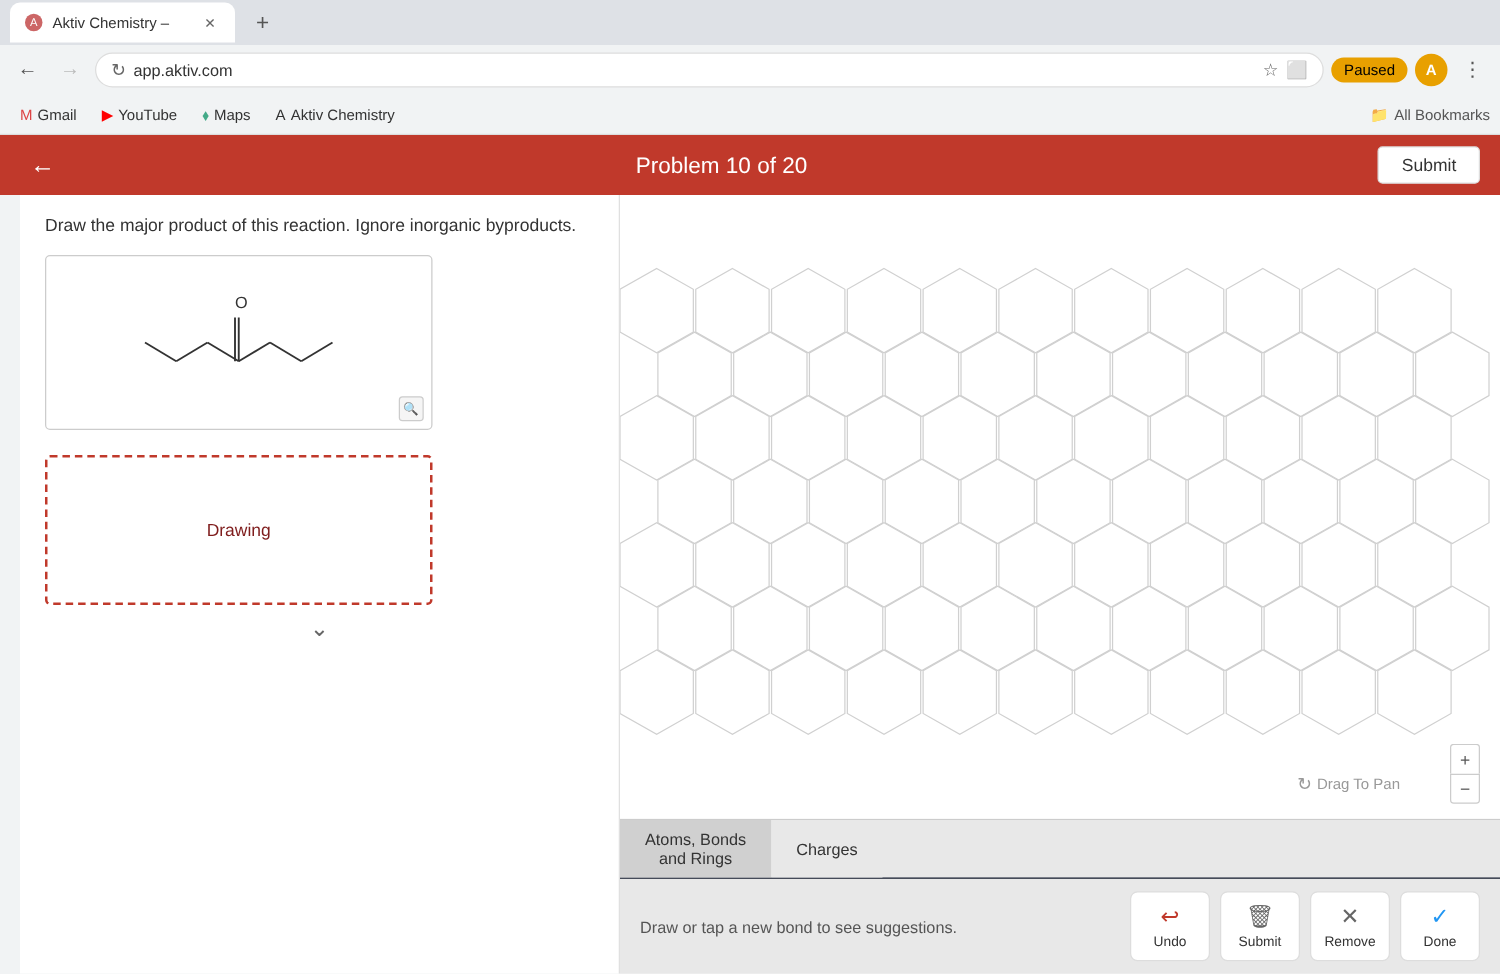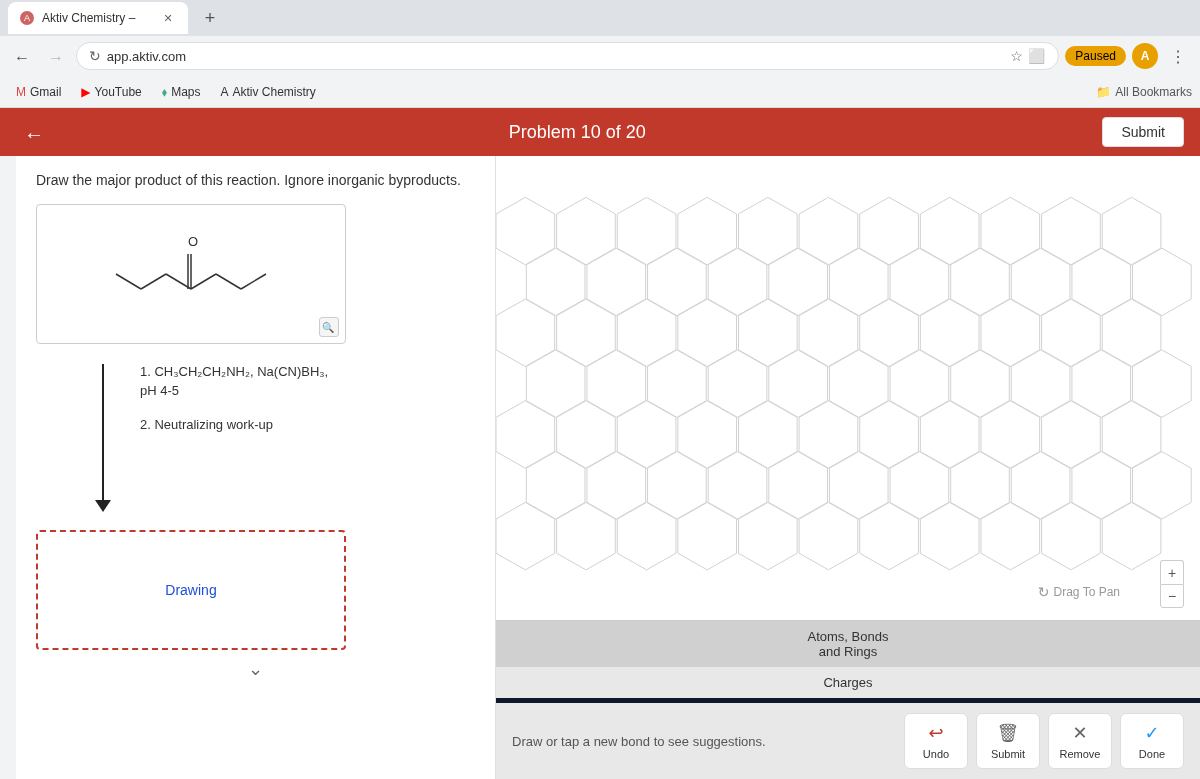--- a/index.html
+++ b/index.html
@@ -241,21 +241,21 @@
     }
     .reaction-conditions p { margin-bottom: 4px; }
     .drawing-area {
       border: 2px dashed #c0392b;
       border-radius: 4px;
       width: 310px;
       height: 120px;
       display: flex;
       align-items: center;
       justify-content: center;
-      color: #1d4ed8;
+      color: #7f1d1d;
       font-size: 14px;
       margin-top: 16px;
     }
     .chevron-down {
       display: flex;
       justify-content: center;
       padding: 8px 0;
       color: #666;
       font-size: 18px;
     }
@@ -276,22 +276,21 @@
       position: relative;
     }
 
     
     .bottom-toolbar {
       background: #e8e8e8;
       border-top: 1px solid #ccc;
     }
     .toolbar-tabs {
       display: flex;
-      border-bottom: 5px solid #0f172a;
-      flex-direction: column;
+      border-bottom: 1px solid #0f172a;
     }
     .toolbar-tab {
       padding: 8px 20px;
       font-size: 13px;
       color: #333;
       cursor: pointer;
       background: #e8e8e8;
       border: none;
       text-align: center;
     }
@@ -449,31 +448,20 @@
         <line x1="190" y1="75" x2="215" y2="60" stroke="#333" stroke-width="1.5"></line>
 
         <line x1="140" y1="75" x2="140" y2="40" stroke="#333" stroke-width="1.5"></line>
         <line x1="137" y1="75" x2="137" y2="40" stroke="#333" stroke-width="1.5"></line>
 
         <text x="137" y="32" font-size="13" fill="#333" font-family="Arial">O</text>
       </svg>
       <div class="molecule-zoom">🔍</div>
     </div>
 
-    <div style="display:flex; margin-bottom: 16px;">
-      <div style="display:flex;flex-direction:column;align-items:center;margin-right:16px;margin-left:16px;">
-        <div class="reaction-arrow"></div>
-      </div>
-      <div class="reaction-conditions">
-        <p>1. CH₃CH₂CH₂NH₂, Na(CN)BH₃,</p>
-        <p>pH 4-5</p>
-        <br>
-        <p>2. Neutralizing work-up</p>
-      </div>
-    </div>
 
     <div class="drawing-area">
       <span>Drawing</span>
     </div>
 
     <div class="chevron-down">⌄</div>
   </div>
 
   <div class="right-panel">
 

